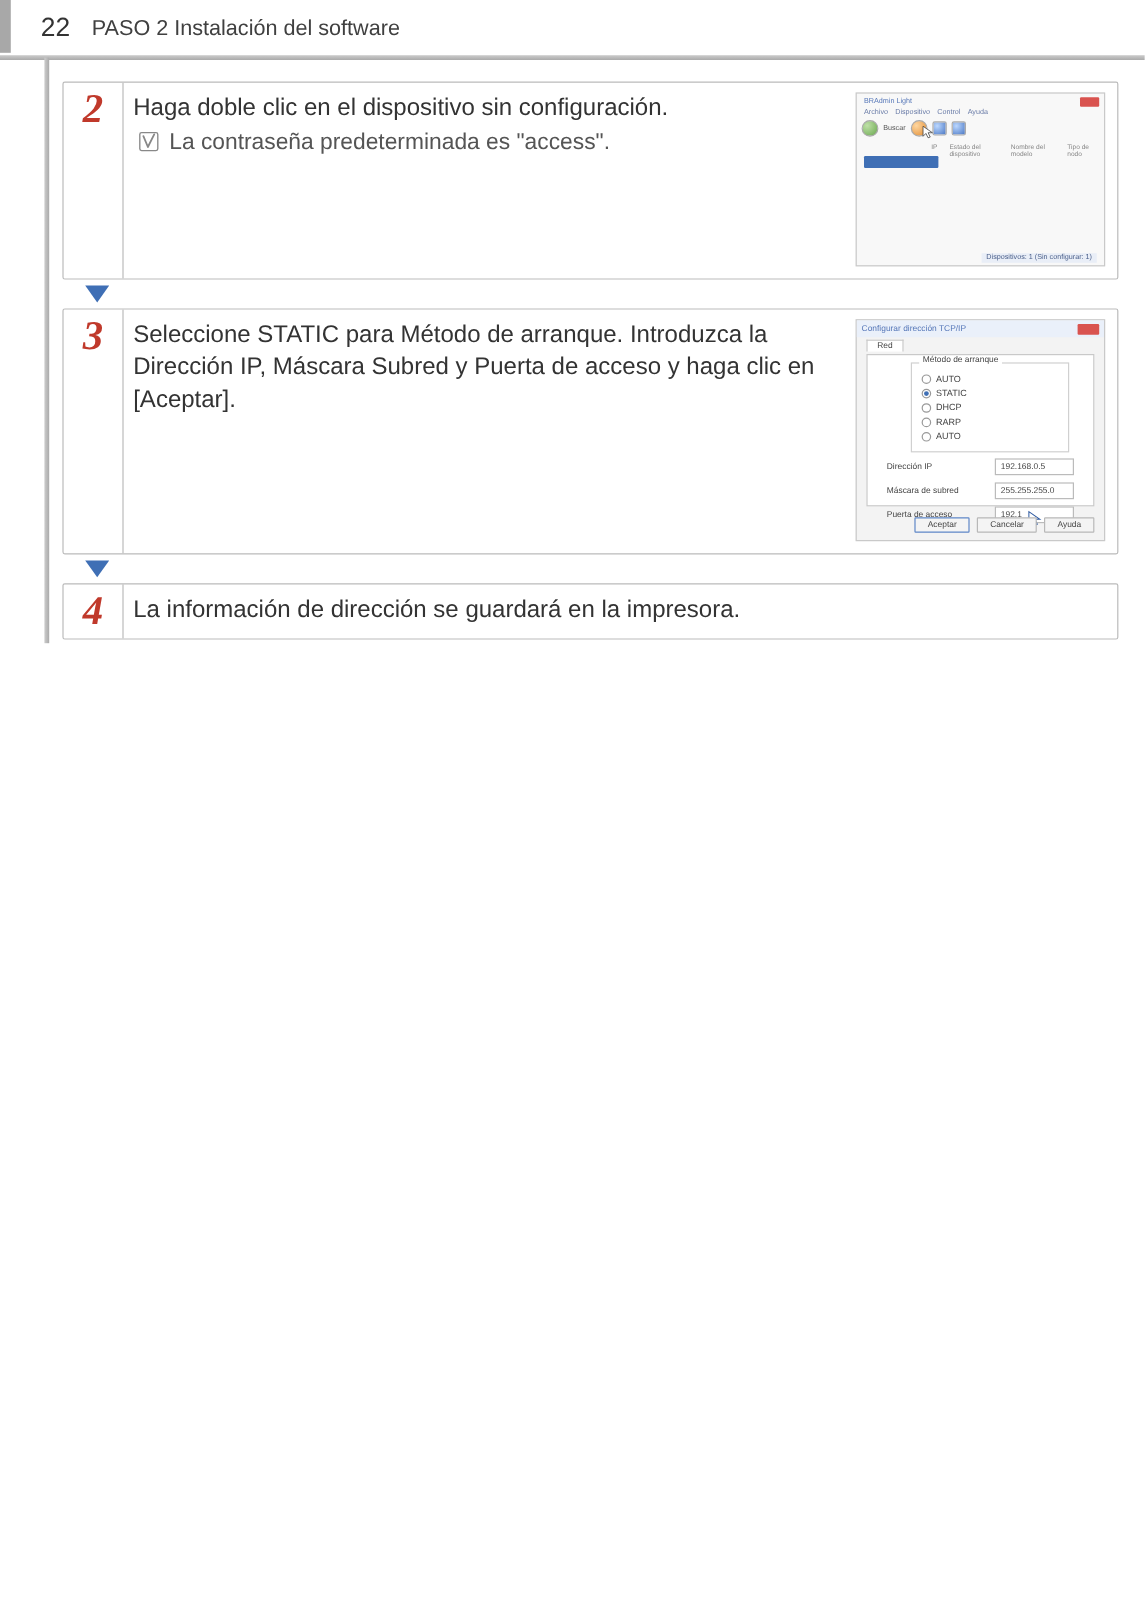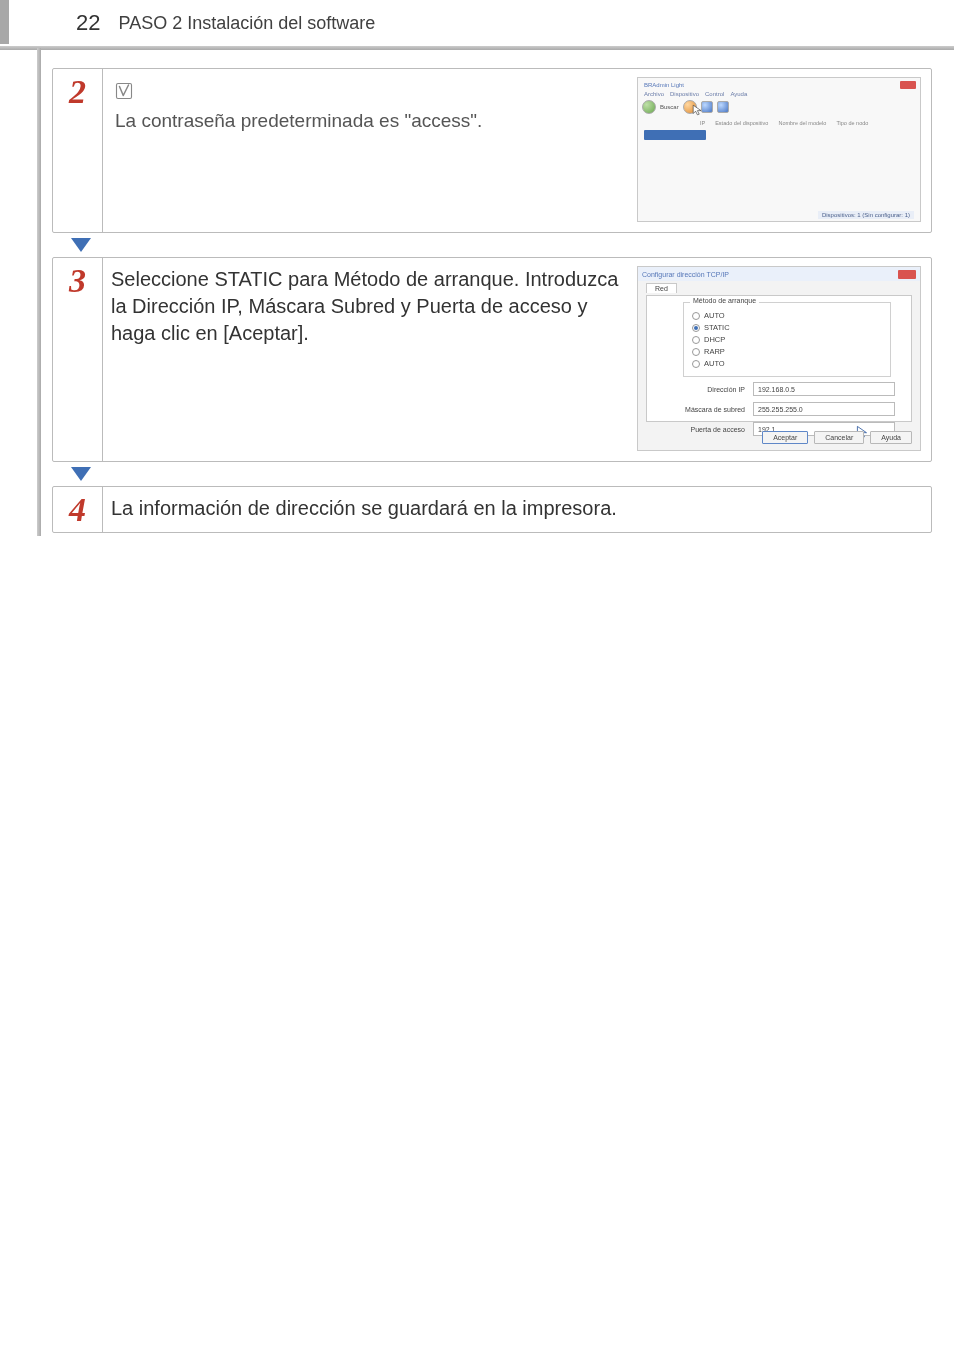--- a/index.html
+++ b/index.html
@@ -15,21 +15,21 @@
     position: absolute;
     left: 0;
     top: 0;
     width: 9px;
     height: 44px;
     background: #a8a8a8;
   }
   .header {
     display: flex;
     align-items: center;
-    padding: 10px 0 8px 76px;
+    padding: 10px 0 8px 34px;
     gap: 18px;
   }
   .page-number {
     font-size: 22px;
     color: #333;
   }
   .header-title {
     font-size: 18px;
     color: #404040;
   }
@@ -86,38 +86,36 @@
     font-size: 20px;
     color: #333;
     line-height: 1.35;
   }
   .note-line {
     display: flex;
     align-items: flex-start;
     gap: 8px;
     margin-top: 2px;
     padding-left: 4px;
-    flex-direction: column;
   }
   .note-icon {
     width: 18px;
     height: 18px;
     flex-shrink: 0;
     margin-top: 3px;
   }
   .note-text {
     font-size: 19px;
     color: #555;
   }
   .step-thumb {
     border: 1px solid #c9c9c9;
     background: #f8f8f8;
-    width: 284px;
+    width: 208px;
     flex-shrink: 0;
-    text-align: right;
   }
   .arrow-sep {
     display: flex;
     justify-content: flex-start;
     padding: 4px 0 4px 18px;
   }
   .arrow-sep svg { width: 22px; height: 16px; }
 
   
   .t1 {
@@ -241,20 +239,21 @@
 <div class="side-rule"></div>
 
 <div class="steps">
 
   <div class="step-row">
     <div class="step-num-cell">
       <span class="step-num">2</span>
     </div>
     <div class="step-body">
       <div class="step-text">
+        <div>Haga doble clic en el dispositivo sin configuración.</div>
         <div class="note-line">
           <svg class="note-icon" viewBox="0 0 24 24">
             <rect x="2" y="2" width="20" height="20" rx="2" fill="none" stroke="#888" stroke-width="1.5"></rect>
             <path d="M6 6 l5 12 M11 18 l7 -14" stroke="#888" stroke-width="2" fill="none" stroke-linecap="round"></path>
           </svg>
           <span class="note-text">La contraseña predeterminada es "access".</span>
         </div>
       </div>
 
       <div class="step-thumb t1">

